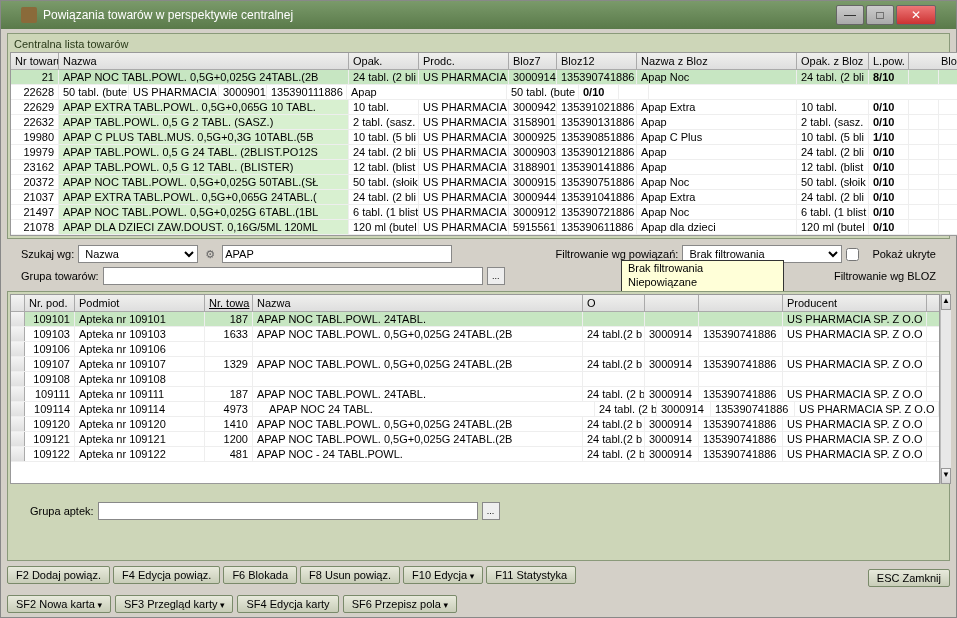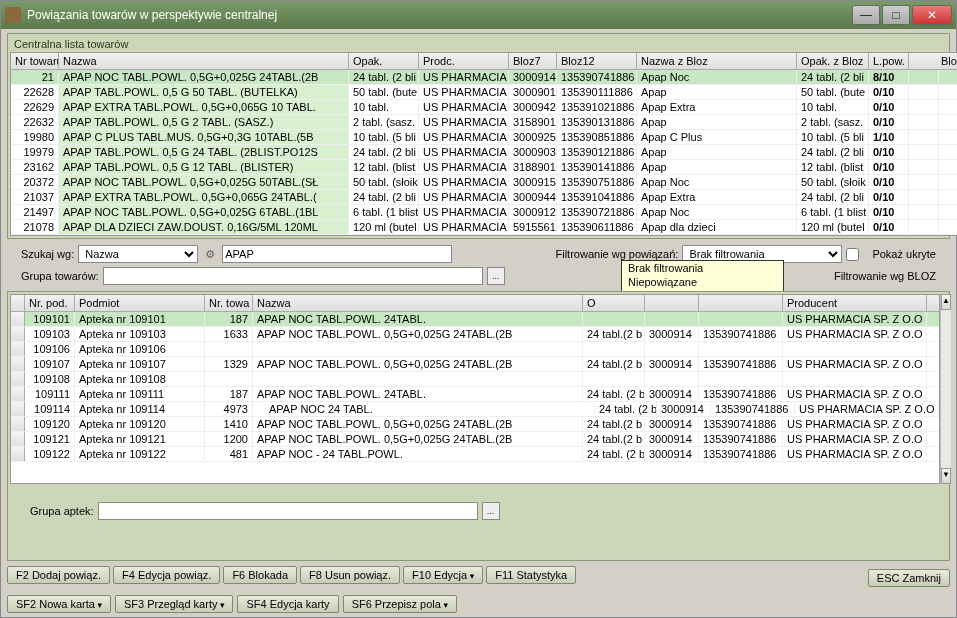--- a/index.html
+++ b/index.html
@@ -1,20 +1,20 @@
 <!DOCTYPE html>
 <html><head>
 <meta charset="utf-8">
 <style>
 * { box-sizing: border-box; margin: 0; padding: 0; }
 body { font-family: Tahoma, Arial, sans-serif; font-size: 11px; background: #d4d0c8; overflow: hidden; }
 
 .window { width: 957px; height: 618px; background: #d4d0c8; border: 1px solid #888; display: flex; flex-direction: column; }
 
-.titlebar { height: 28px; background: linear-gradient(to bottom, #7a9a6a, #5a7a4a); display: flex; align-items: center; padding: 0 4px; color: white; }
+.titlebar { height: 28px; background: linear-gradient(to bottom, #7a9a6a, #5a7a4a); display: flex; align-items: center; padding: 0 20px; color: white; }
 .titlebar .icon { width: 16px; height: 16px; background: #8a6a3a; border-radius: 2px; margin-right: 6px; }
 .titlebar .title { flex: 1; font-size: 12px; }
 .titlebar .winbtns { display: flex; gap: 2px; }
 .titlebar .winbtn { width: 28px; height: 20px; background: linear-gradient(#ccc,#aaa); border: 1px solid #666; border-radius: 2px; display: flex; align-items: center; justify-content: center; font-family: Arial; font-size: 12px; color: #222; cursor: pointer; }
 .titlebar .winbtn.close { background: linear-gradient(#e77, #c33); color: white; width: 40px; }
 
 .panel { background: #cdd6b8; border: 1px solid #8a9a7a; margin: 4px 6px; padding: 2px; }
 .panel .panel-title { padding: 2px 4px; font-size: 11px; color: #2a3a1a; }
 
 .grid { background: white; border: 1px solid #999; }
@@ -96,21 +96,20 @@
               <div class="cell" style="width: 90px;">US PHARMACIA !</div>
               <div class="cell" style="width: 48px;">3000914</div>
               <div class="cell" style="width: 80px;">135390741886</div>
               <div class="cell" style="width: 160px;">Apap Noc</div>
               <div class="cell" style="width: 72px;">24 tabl. (2 bli</div>
               <div class="cell" style="width: 40px; font-weight: bold;">8/10</div>
               <div class="cell" style="width: 30px;"></div>
             </div>
             <div class="grid-row">
               <div class="cell num" style="width: 48px;">22628</div>
-              <div class="cell green" style="width: 290px;">APAP TABL.POWL. 0,5 G 50 TABL. (BUTELKA)</div>
               <div class="cell" style="width: 70px;">50 tabl. (bute</div>
               <div class="cell" style="width: 90px;">US PHARMACIA !</div>
               <div class="cell" style="width: 48px;">3000901</div>
               <div class="cell" style="width: 80px;">135390111886</div>
               <div class="cell" style="width: 160px;">Apap</div>
               <div class="cell" style="width: 72px;">50 tabl. (bute</div>
               <div class="cell" style="width: 40px; font-weight: bold;">0/10</div>
               <div class="cell" style="width: 30px;"></div>
             </div>
             <div class="grid-row">
@@ -263,21 +262,21 @@
     <div class="highlight-oval a"></div>
   </div>
 
   <div class="panel" style="flex:1; position:relative;">
     <div class="lower-wrap" style="height:190px;">
       <div class="lower-grid grid">
         <div class="grid-head" id="g2head">
             <div class="rowhead"></div>
             <div class="col" style="width: 50px;">Nr. pod.</div>
             <div class="col" style="width: 130px;">Podmiot</div>
-            <div class="col" style="width: 48px;">Nr. towa</div>
+            <div class="col" style="width: 48px; text-decoration: underline;">Nr. towa</div>
             <div class="col" style="width: 330px;">Nazwa</div>
             <div class="col" style="width: 62px;">O</div>
             <div class="col" style="width: 54px;"></div>
             <div class="col" style="width: 84px;"></div>
             <div class="col" style="width: 144px;">Producent</div>
           </div>
         <div class="grid-body" id="g2body">
             <div class="grid-row sel">
               <div class="rowhead"></div>
               <div class="cell num" style="width: 50px;">109101</div>

